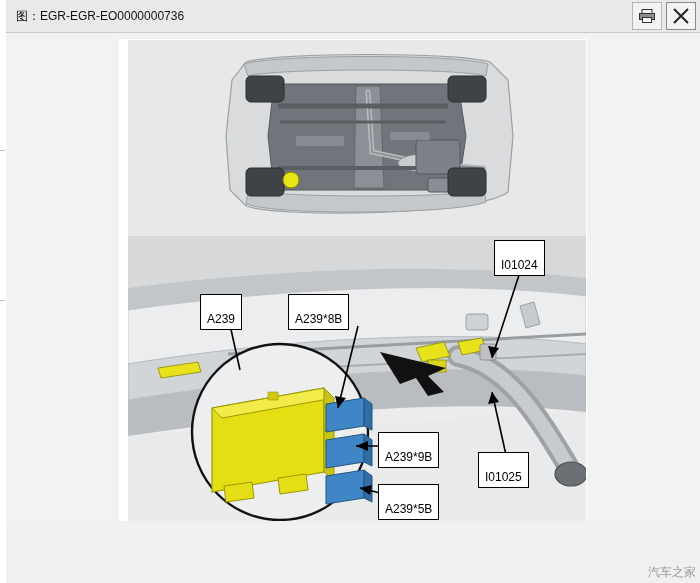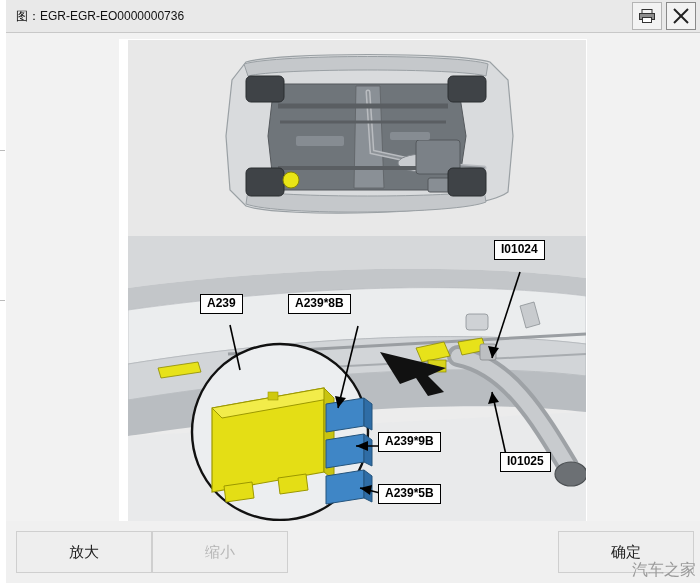--- a/index.html
+++ b/index.html
@@ -99,23 +99,23 @@
     font-size: 11px;
     color: #111;
     letter-spacing: .3px;
   }
   
   .callout {
     position: absolute;
     background: #ffffff;
     border: 1.6px solid #000;
     font-size: 12px;
-    font-weight: bold;
+    font-weight: normal;
     color: #000;
-    padding: 2px 6px 3px 6px;
+    padding: 18px 6px 3px 6px;
     white-space: nowrap;
     line-height: 13px;
   }
   
   .overlay {
     position: absolute;
     left: 0; top: 0;
     width: 466px;
     height: 504px;
     pointer-events: none;
@@ -140,21 +140,21 @@
     justify-content: center;
     box-sizing: border-box;
   }
   .btn.zoom-in { left: 10px; width: 136px; }
   .btn.zoom-out { left: 146px; width: 136px; color: #b5b5b5; }
   .btn.ok { left: 552px; width: 136px; }
   .watermark {
     position: absolute;
     right: 4px;
     bottom: 2px;
-    font-size: 16px;
+    font-size: 12px;
     color: #9a9a9a;
   }
   .leftstrip {
     position: absolute;
     left: 0; top: 0;
     width: 6px; height: 583px;
     background: #ffffff;
     border-right: 1px solid #dcdcdc;
   }
   .tick {
@@ -300,27 +300,24 @@
         <polygon points="240,448 252,445 250,455" fill="#000"></polygon>
 
         <line x1="388" y1="424" x2="372" y2="352" stroke="#000" stroke-width="1.6"></line>
         <polygon points="372,352 368,364 379,362" fill="#000"></polygon>
       </svg>
 
       <div class="callout" style="left:374px; top:200px;">I01024</div>
       <div class="callout" style="left:80px; top:254px;">A239</div>
       <div class="callout" style="left:168px; top:254px;">A239*8B</div>
       <div class="callout" style="left:258px; top:392px;">A239*9B</div>
-      <div class="callout" style="left:380px; top:412px;">I01025</div>
+      <div class="callout" style="left:358px; top:412px;">I01025</div>
       <div class="callout" style="left:258px; top:444px;">A239*5B</div>
 
       <div class="code-label">EO0000000736</div>
     </div>
   </div>
 
   <div class="footer">
-    <div class="btn zoom-in">放大</div>
-    <div class="btn zoom-out">缩小</div>
-    <div class="btn ok">确定</div>
   </div>
 </div>
 
 <div class="watermark">汽车之家</div>
 
 </body></html>

